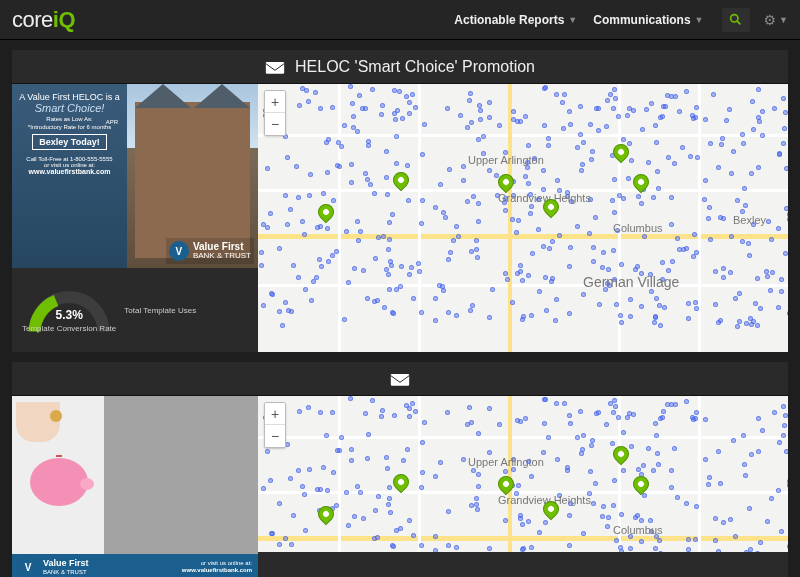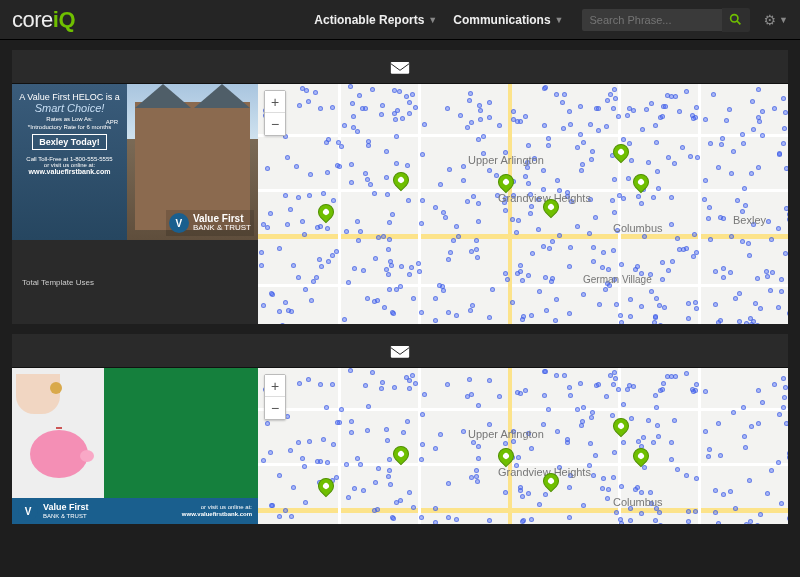--- a/index.html
+++ b/index.html
@@ -46,21 +46,21 @@
   .card { background: #2a2a2a; margin-top: 10px; }
   .card-header {
     height: 34px; display: flex; align-items: center; justify-content: center;
     gap: 10px; font-size: 16px; color: #eee;
     border-bottom: 1px solid #111;
   }
   .mail-icon { width:20px; height:16px; display:inline-block; }
   .card-body { display: flex; }
   .left-col { width: 246px; flex: 0 0 246px; }
   .promo {
-    height: 156px; background: #15803d; position: relative; overflow: hidden;
+    height: 184px; background: #a3a3a3; position: relative; overflow: hidden;
     display: flex;
   }
   
   .heloc-left {
     flex: 0 0 115px;
     background: linear-gradient(#3a5c7b,#264660);
     padding: 6px 5px; color: #fff; text-align: center;
     font-size: 8px;
   }
   .heloc-left .l1 { font-size: 9px; margin-top: 2px; }
@@ -192,21 +192,20 @@
   <div class="topbar-spacer"></div>
   <div class="nav-item">
     <span>Actionable Reports</span>
     <span class="chev">▼</span>
   </div>
   <div class="nav-item">
     <span>Communications</span>
     <span class="chev">▼</span>
   </div>
   <div class="search-wrap">
-    <input class="search-input" placeholder="Search Phrase..." style="">
     <button class="search-btn">
       <svg width="13" height="13" viewBox="0 0 16 16">
           <circle cx="6.5" cy="6.5" r="4.5" fill="none" stroke="#6fbf00" stroke-width="2"></circle>
           <line x1="10" y1="10" x2="14" y2="14" stroke="#6fbf00" stroke-width="2"></line>
         </svg>
     </button>
   </div>
   <div class="gear">
     <span>⚙</span>
     <span class="chev">▼</span>
@@ -214,20 +213,21 @@
 </div>
 
 <div class="content">
 
   <div class="card">
     <div class="card-header">
       <svg class="mail-icon" viewBox="0 0 24 18">
           <rect x="1" y="3" width="22" height="14" rx="1" fill="#fff"></rect>
           <path d="M1 5 L12 13 L23 5" fill="none" stroke="#2a2a2a" stroke-width="1.2"></path>
         </svg>
+      <span>HELOC 'Smart Choice' Promotion</span>
     </div>
     <div class="card-body">
       <div class="left-col">
         <div class="promo">
           <div class="heloc-left">
             <div class="l1">A Value First HELOC is a</div>
             <div class="l2">Smart Choice!</div>
             <div style="font-size:6px;margin-top:2px">Rates as Low As:</div>
             <div class="apr">APR</div>
             <div class="intro">*Introductory Rate for 6 months</div>
@@ -244,20 +244,28 @@
             <div class="brand-badge">
               <div class="vf-logo-circ">V</div>
               <div class="bt">
                 <div class="bt1">Value First</div>
                 <div>BANK &amp; TRUST</div>
               </div>
             </div>
           </div>
         </div>
         <div class="stats">
+          <div class="gauge-wrap">
+            <svg class="gauge" viewBox="0 0 100 50">
+              <path d="M10 50 A40 40 0 0 1 90 50" fill="none" stroke="#3d3d3d" stroke-width="14"></path>
+              <path d="M10 50 A40 40 0 0 1 35 14" fill="none" stroke="#6fbf00" stroke-width="14"></path>
+            </svg>
+            <div class="gauge-val">5.3%</div>
+            <div class="gauge-label">Template Conversion Rate</div>
+          </div>
           <div class="total-uses">
             <div class="lbl">Total Template Uses</div>
           </div>
         </div>
       </div>
       <div class="map" id="map1">
         <div class="map-roads">
           <div class="road y" style="left:0;right:0;top:150px;height:5px"></div>
           <div class="road" style="left:0;right:0;top:50px;height:3px"></div>
           <div class="road" style="left:0;right:0;top:105px;height:3px"></div>
@@ -718,21 +726,21 @@
             <div class="dot" style="left: 192.514px; top: 154.004px;"></div>
             <div class="dot" style="left: 271.609px; top: 166.735px;"></div>
             <div class="dot" style="left: 461.394px; top: 57.7366px;"></div>
             <div class="dot" style="left: 395.448px; top: 229.973px;"></div>
           </div>
         <div class="map-labels">
           <div class="ml" style="left:210px;top:70px;color:#777;font-size:11px">Upper Arlington</div>
           <div class="ml" style="left:240px;top:108px;color:#777;font-size:11px">Grandview Heights</div>
           <div class="ml" style="left:355px;top:138px;color:#777;font-size:11px">Columbus</div>
           <div class="ml" style="left:475px;top:130px;color:#777;font-size:11px">Bexley</div>
-          <div class="ml" style="left:325px;top:190px;color:#777;font-size:10px">German Village</div>
+          <div class="ml" style="left:325px;top:190px;color:#777;font-size:14px">German Village</div>
         </div>
         <div class="pin" style="left:60px;top:120px"></div>
         <div class="pin" style="left:135px;top:88px"></div>
         <div class="pin" style="left:240px;top:90px"></div>
         <div class="pin" style="left:285px;top:115px"></div>
         <div class="pin" style="left:355px;top:60px"></div>
         <div class="pin" style="left:375px;top:90px"></div>
         <div class="zoom">
           <button>+</button>
           <button>−</button>

